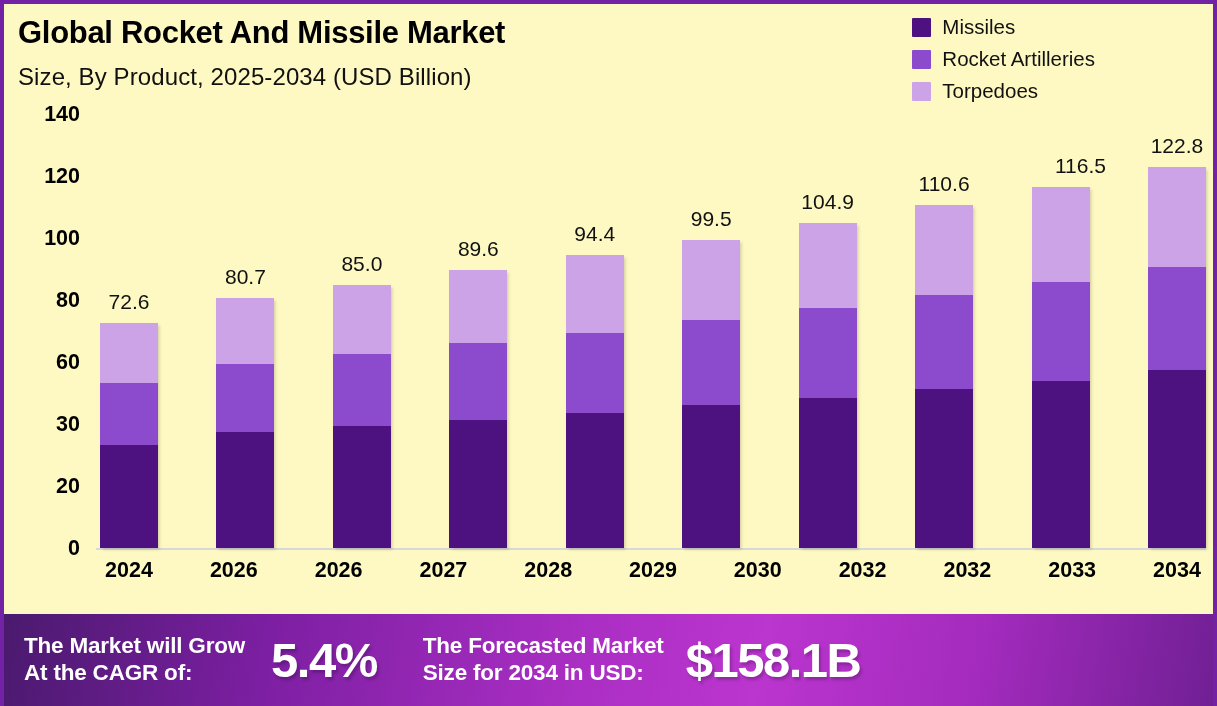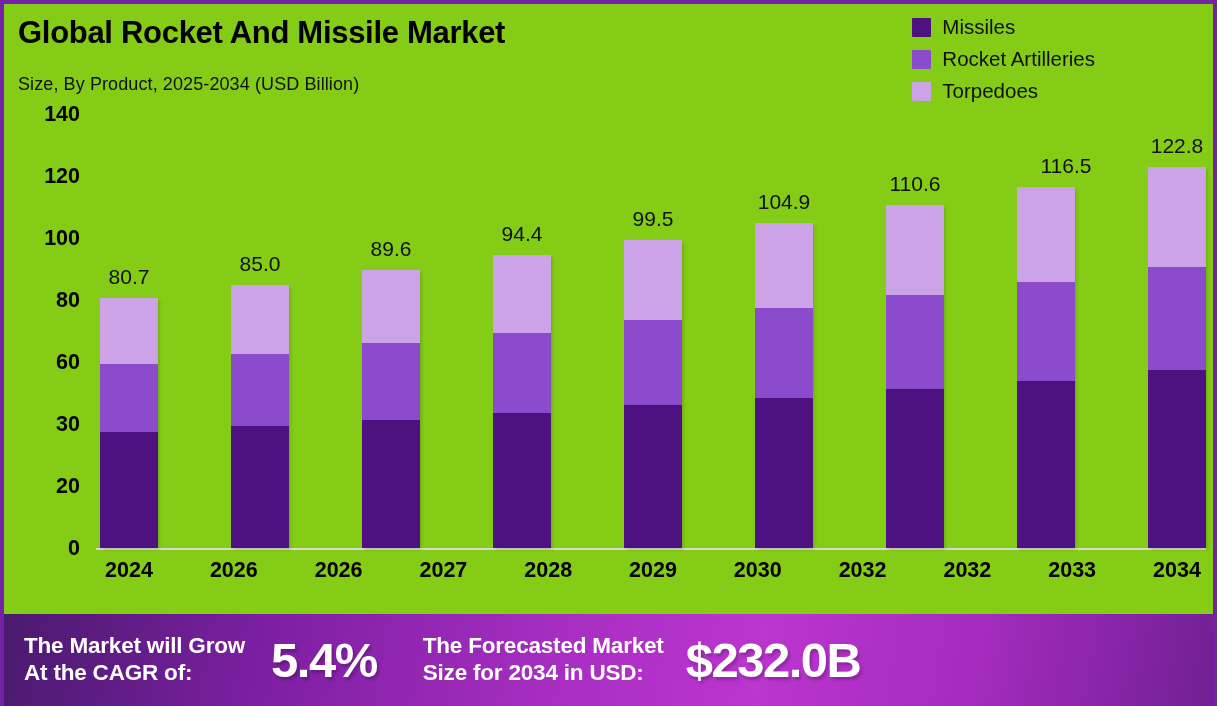--- a/index.html
+++ b/index.html
@@ -5,35 +5,35 @@
   * { margin:0; padding:0; box-sizing:border-box; }
   html,body { width:1217px; height:706px; }
   body {
     font-family:"Liberation Sans", sans-serif;
     background:#ffffff;
     overflow:hidden;
   }
   #root {
     position:relative;
     width:1217px; height:706px;
-    background:#84cc16;
+    background:#fef9c3;
     border:4px solid #7322a6;
     border-bottom:none;
     overflow:hidden;
   }
 
   
   .header { position:absolute; left:14px; top:12px; }
   .chart-title {
     font-size:31px; font-weight:bold; color:#000;
     letter-spacing:-0.3px; line-height:1.1;
     white-space:nowrap;
   }
   .chart-subtitle {
-    font-size:18px; color:#111; margin-top:24px;
+    font-size:24px; color:#111; margin-top:13px;
     white-space:nowrap; letter-spacing:0.1px;
   }
 
   
   .legend {
     position:absolute; right:118px; top:12px;
     display:flex; flex-direction:column; gap:10px;
   }
   .legend-row { display:flex; align-items:center; gap:11px; height:22px; }
   .legend-swatch { width:19px; height:19px; flex:none; border-radius:1px; }
@@ -149,20 +149,28 @@
         <div class="ytick" style="top: 62px;">120</div>
         <div class="ytick" style="top: 124px;">100</div>
         <div class="ytick" style="top: 186px;">80</div>
         <div class="ytick" style="top: 248px;">60</div>
         <div class="ytick" style="top: 310px;">30</div>
         <div class="ytick" style="top: 372px;">20</div>
         <div class="ytick" style="top: 434px;">0</div>
       </div>
     <div class="baseline"></div>
     <div class="bars" id="bars">
+        <div class="bar-col">
+          <div class="bar-total" style="bottom: 234.06px;">72.6</div>
+          <div class="bar-stack" style="height: 225.06px;">
+            <div class="seg" style="height: 60.14px; background: rgb(205, 163, 232);"></div>
+            <div class="seg" style="height: 62px; background: rgb(139, 75, 204);"></div>
+            <div class="seg" style="height: 102.92px; background: rgb(78, 17, 128);"></div>
+          </div>
+        </div>
         <div class="bar-col">
           <div class="bar-total" style="bottom: 259.17px;">80.7</div>
           <div class="bar-stack" style="height: 250.17px;">
             <div class="seg" style="height: 66.03px; background: rgb(205, 163, 232);"></div>
             <div class="seg" style="height: 68.51px; background: rgb(139, 75, 204);"></div>
             <div class="seg" style="height: 115.63px; background: rgb(78, 17, 128);"></div>
           </div>
         </div>
         <div class="bar-col">
           <div class="bar-total" style="bottom: 272.5px;">85.0</div>
@@ -248,16 +256,16 @@
     <div class="banner-text b-cagr-text">
       <div>The Market will Grow</div>
       <div>At the CAGR of:</div>
     </div>
     <div class="banner-big b-cagr-val">5.4%</div>
 
     <div class="banner-text b-fc-text">
       <div>The Forecasted Market</div>
       <div>Size for 2034 in USD:</div>
     </div>
-    <div class="banner-big b-fc-val">$232.0B</div>
+    <div class="banner-big b-fc-val">$158.1B</div>
 
   </div>
 </div>
 
 </body></html>

